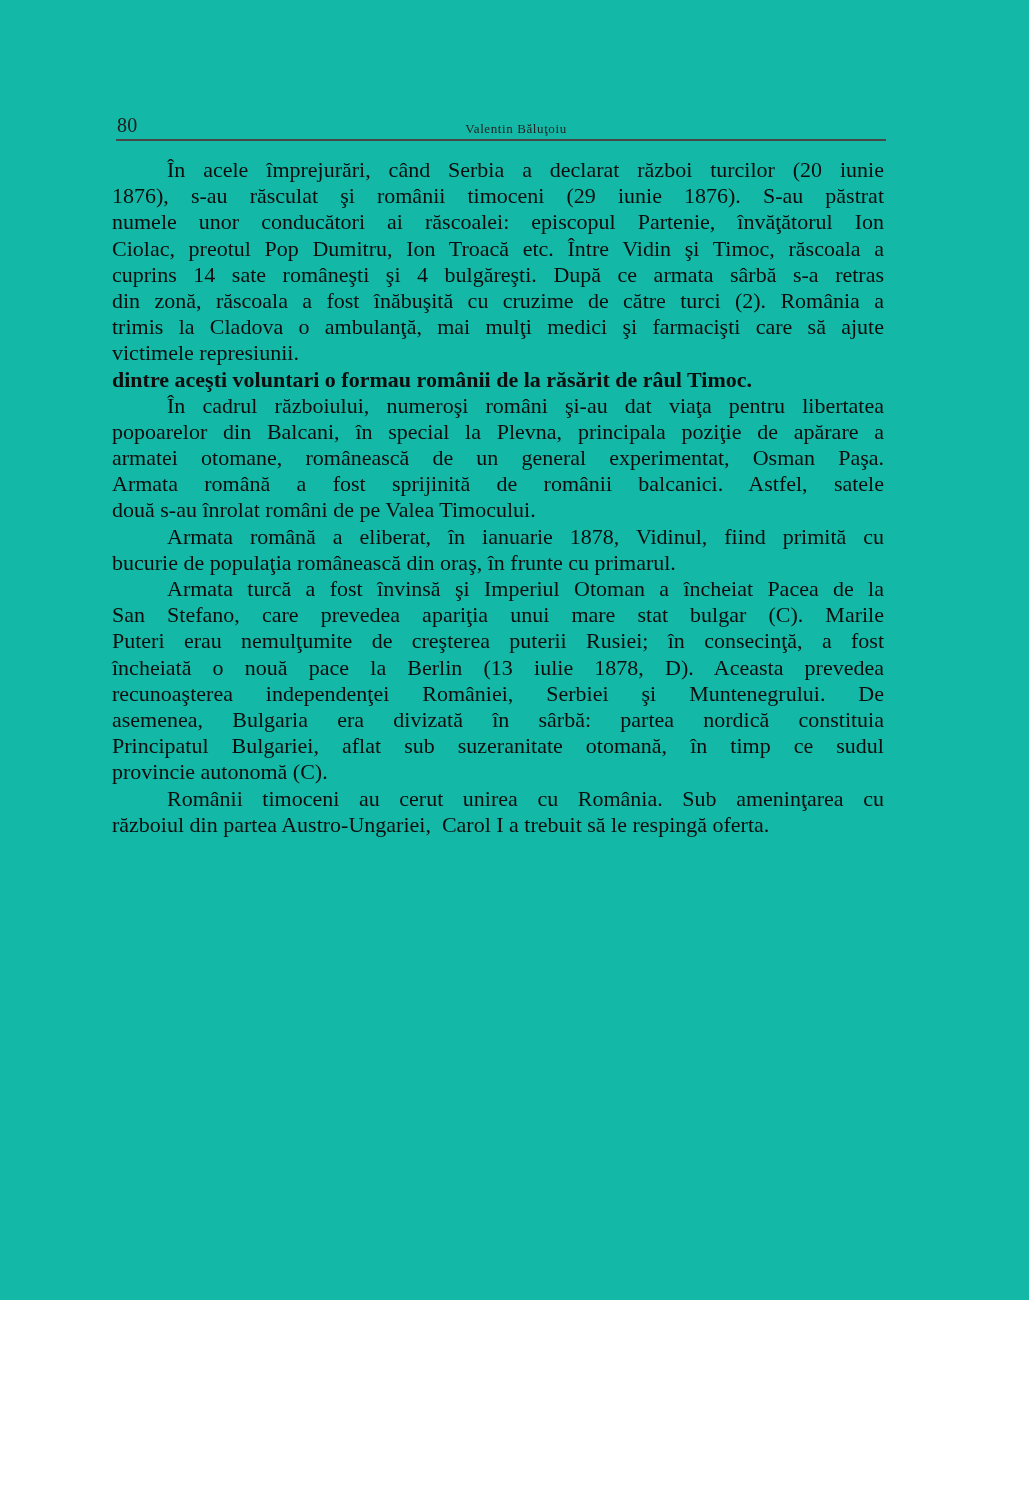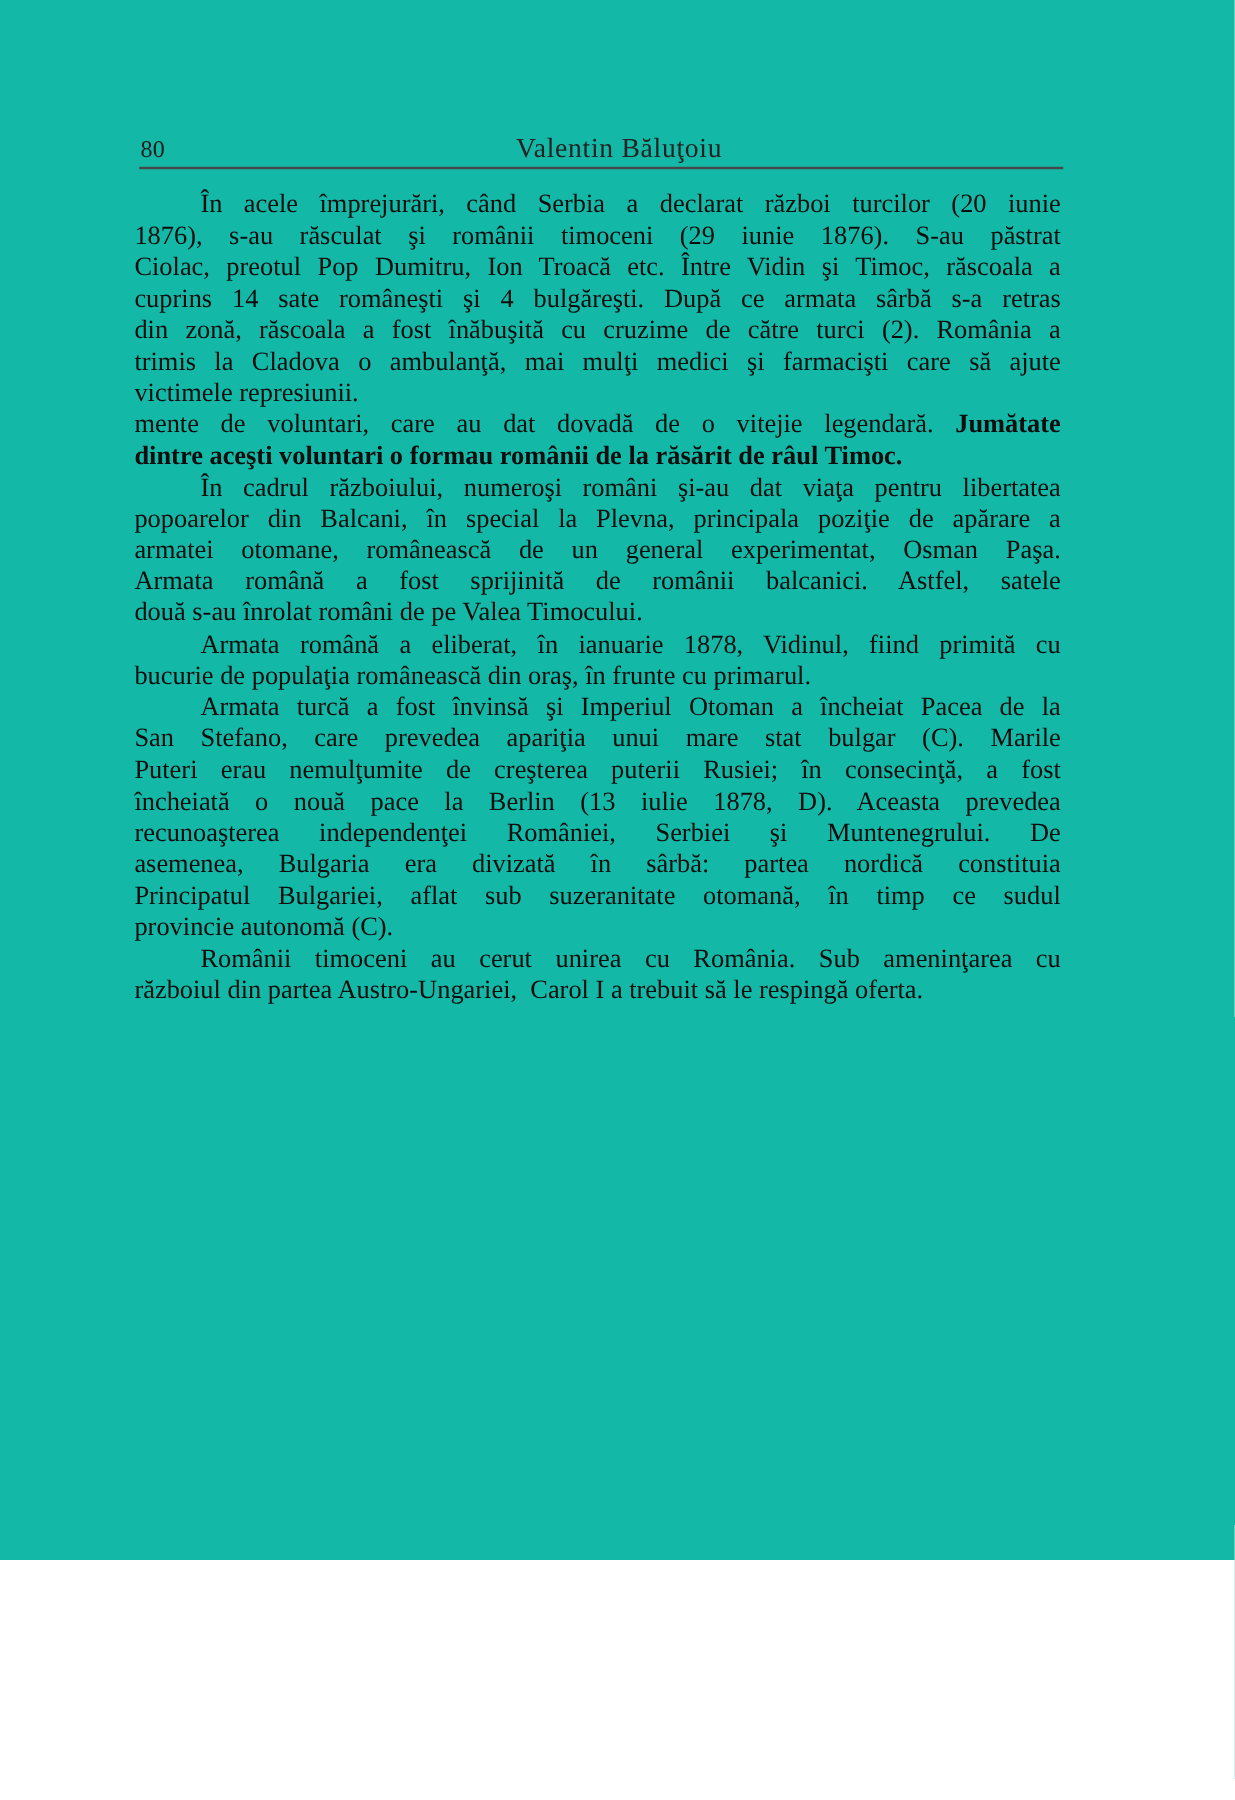--- a/index.html
+++ b/index.html
@@ -34,21 +34,21 @@
     font-size: 20px;
     letter-spacing: 0.3px;
   }
   .runhead {
     position: absolute;
     left: 0;
     right: 10px;
     bottom: 2px;
     text-align: center;
     padding-left: 40px;
-    font-size: 23px;
+    font-size: 13px;
     letter-spacing: 0.6px;
     color: #222222;
   }
   
   .textcol {
     position: absolute;
     left: 112px;
     top: 157px;
     width: 772px;
     font-size: 22px;
@@ -77,26 +77,26 @@
 <div class="page">
 
   <header class="pagehead">
     <span class="pagenum">80</span>
     <span class="runhead">Valentin Băluţoiu</span>
   </header>
 
   <main class="textcol" id="textcol">
       <div class="line first">În acele împrejurări, când Serbia a declarat război turcilor (20 iunie</div>
       <div class="line">1876), s-au răsculat şi românii timoceni (29 iunie 1876). S-au păstrat</div>
+      <div class="line">numele unor conducători ai răscoalei: episcopul Partenie, învăţătorul Ion</div>
       <div class="line">Ciolac, preotul Pop Dumitru, Ion Troacă etc. Între Vidin şi Timoc, răscoala a</div>
       <div class="line">cuprins 14 sate româneşti şi 4 bulgăreşti. După ce armata sârbă s-a retras</div>
       <div class="line">din zonă, răscoala a fost înăbuşită cu cruzime de către turci (2). România a</div>
       <div class="line">trimis la Cladova o ambulanţă, mai mulţi medici şi farmacişti care să ajute</div>
       <div class="line para-end">victimele represiunii.</div>
-      <div class="line">mente de voluntari, care au dat dovadă de o vitejie legendară. <b>Jumătate</b></div>
       <div class="line para-end"><b>dintre aceşti voluntari o formau românii de la răsărit de râul Timoc.</b></div>
       <div class="line first">În cadrul războiului, numeroşi români şi-au dat viaţa pentru libertatea</div>
       <div class="line">popoarelor din Balcani, în special la Plevna, principala poziţie de apărare a</div>
       <div class="line">armatei otomane, românească de un general experimentat, Osman Paşa.</div>
       <div class="line">Armata română a fost sprijinită de românii balcanici. Astfel, satele</div>
       <div class="line para-end">două s-au înrolat români de pe Valea Timocului.</div>
       <div class="line first">Armata română a eliberat, în ianuarie 1878, Vidinul, fiind primită cu</div>
       <div class="line para-end">bucurie de populaţia românească din oraş, în frunte cu primarul.</div>
       <div class="line first">Armata turcă a fost învinsă şi Imperiul Otoman a încheiat Pacea de la</div>
       <div class="line">San Stefano, care prevedea apariţia unui mare stat bulgar (C). Marile</div>

